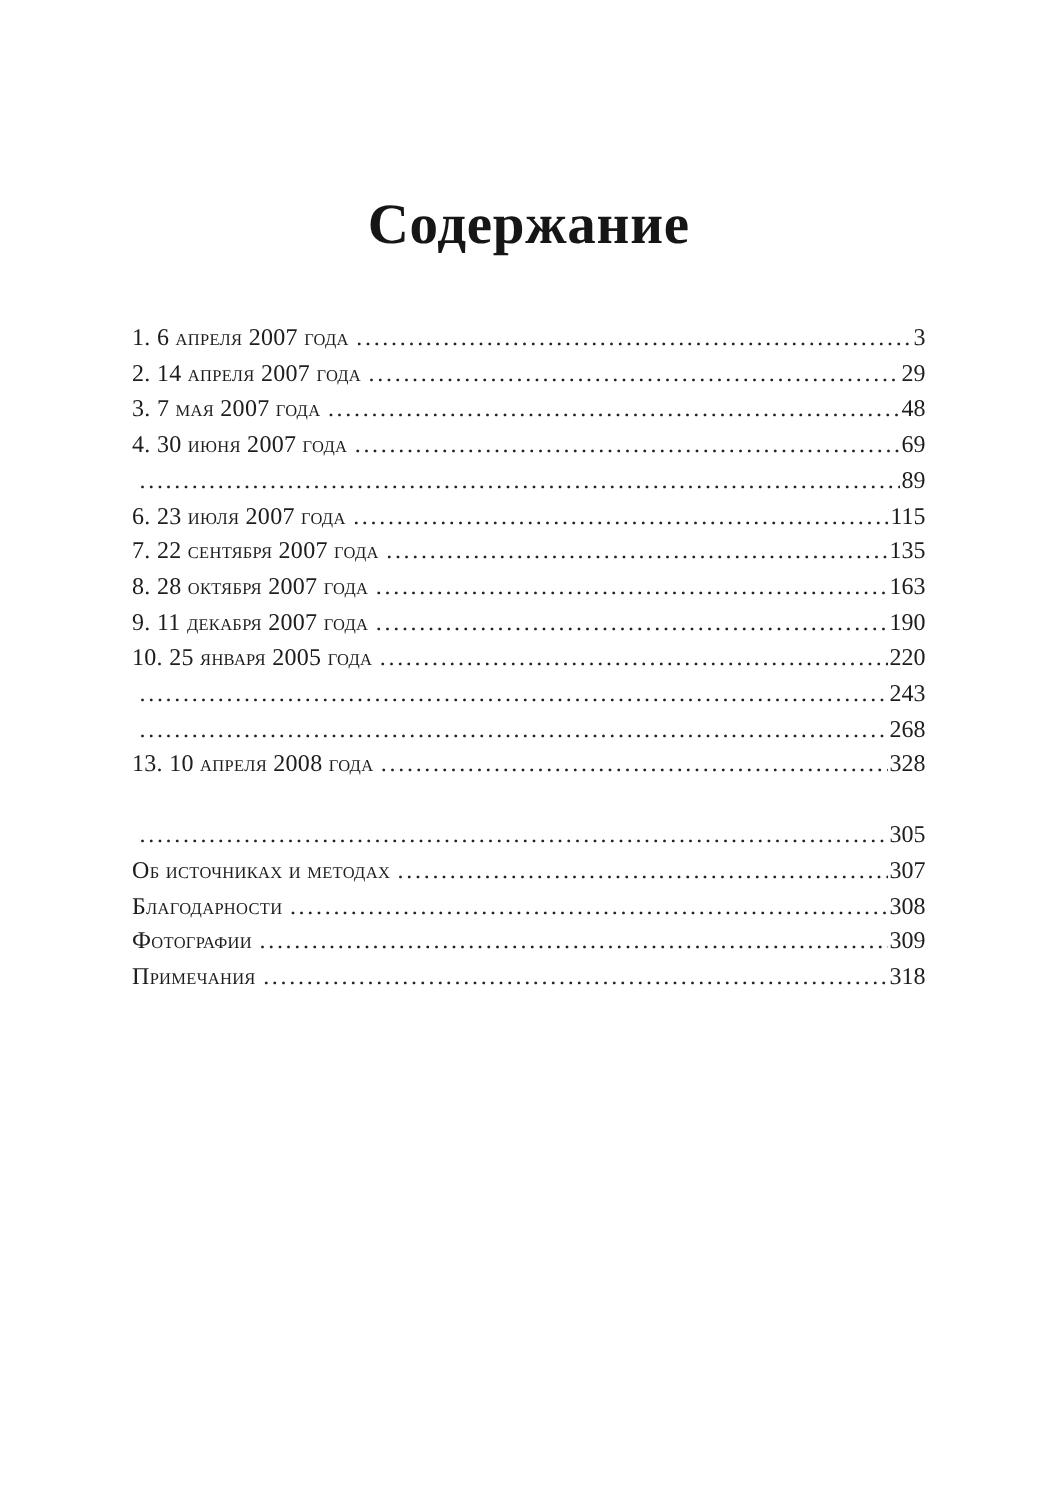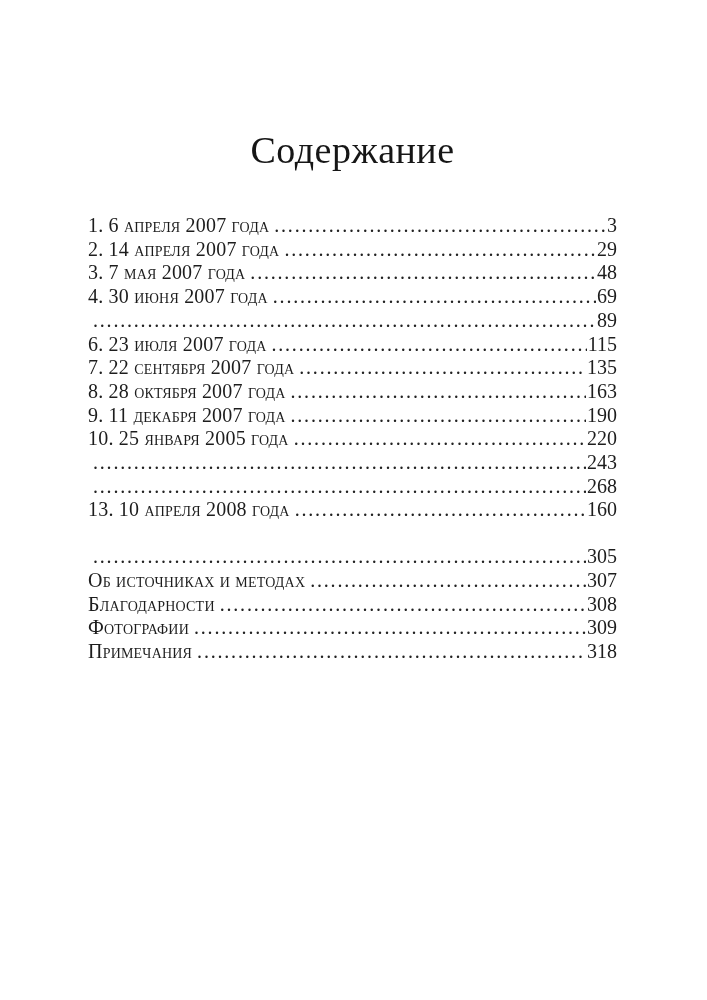--- a/index.html
+++ b/index.html
@@ -18,39 +18,39 @@
     font-family: "Liberation Serif", "DejaVu Serif", serif;
     color: #1d1d1d;
     overflow: hidden;
   }
   .title {
     margin: 0;
     padding-top: 130px;
     text-align: center;
     font-size: 38px;
     line-height: 40px;
-    font-weight: normal;
+    font-weight: bold;
     letter-spacing: 0.5px;
     color: #161616;
   }
   .toc-list {
     list-style: none;
     margin: 0;
     padding: 0;
   }
   .chapters {
     margin-top: 44px;
   }
   .back-matter {
     margin-top: 23px;
   }
   .toc-row {
     display: flex;
     align-items: baseline;
-    font-size: 20px;
+    font-size: 16px;
     line-height: 23.7px;
     white-space: nowrap;
   }
   .toc-label {
     flex: none;
     font-variant: small-caps;
     letter-spacing: 0.2px;
   }
   .leader {
     flex: 1 1 auto;
@@ -130,21 +130,21 @@
     <span class="leader"></span>
     <span class="toc-page">243</span>
   </li>
         <li class="toc-row">
     <span class="leader"></span>
     <span class="toc-page">268</span>
   </li>
         <li class="toc-row">
     <span class="toc-label">13. 10 апреля 2008 года</span>
     <span class="leader"></span>
-    <span class="toc-page">160</span>
+    <span class="toc-page">328</span>
   </li>
       </ul>
     <ul id="back-matter-list" class="toc-list back-matter">
         <li class="toc-row">
     <span class="leader"></span>
     <span class="toc-page">305</span>
   </li>
         <li class="toc-row">
     <span class="toc-label">Об источниках и методах</span>
     <span class="leader"></span>

